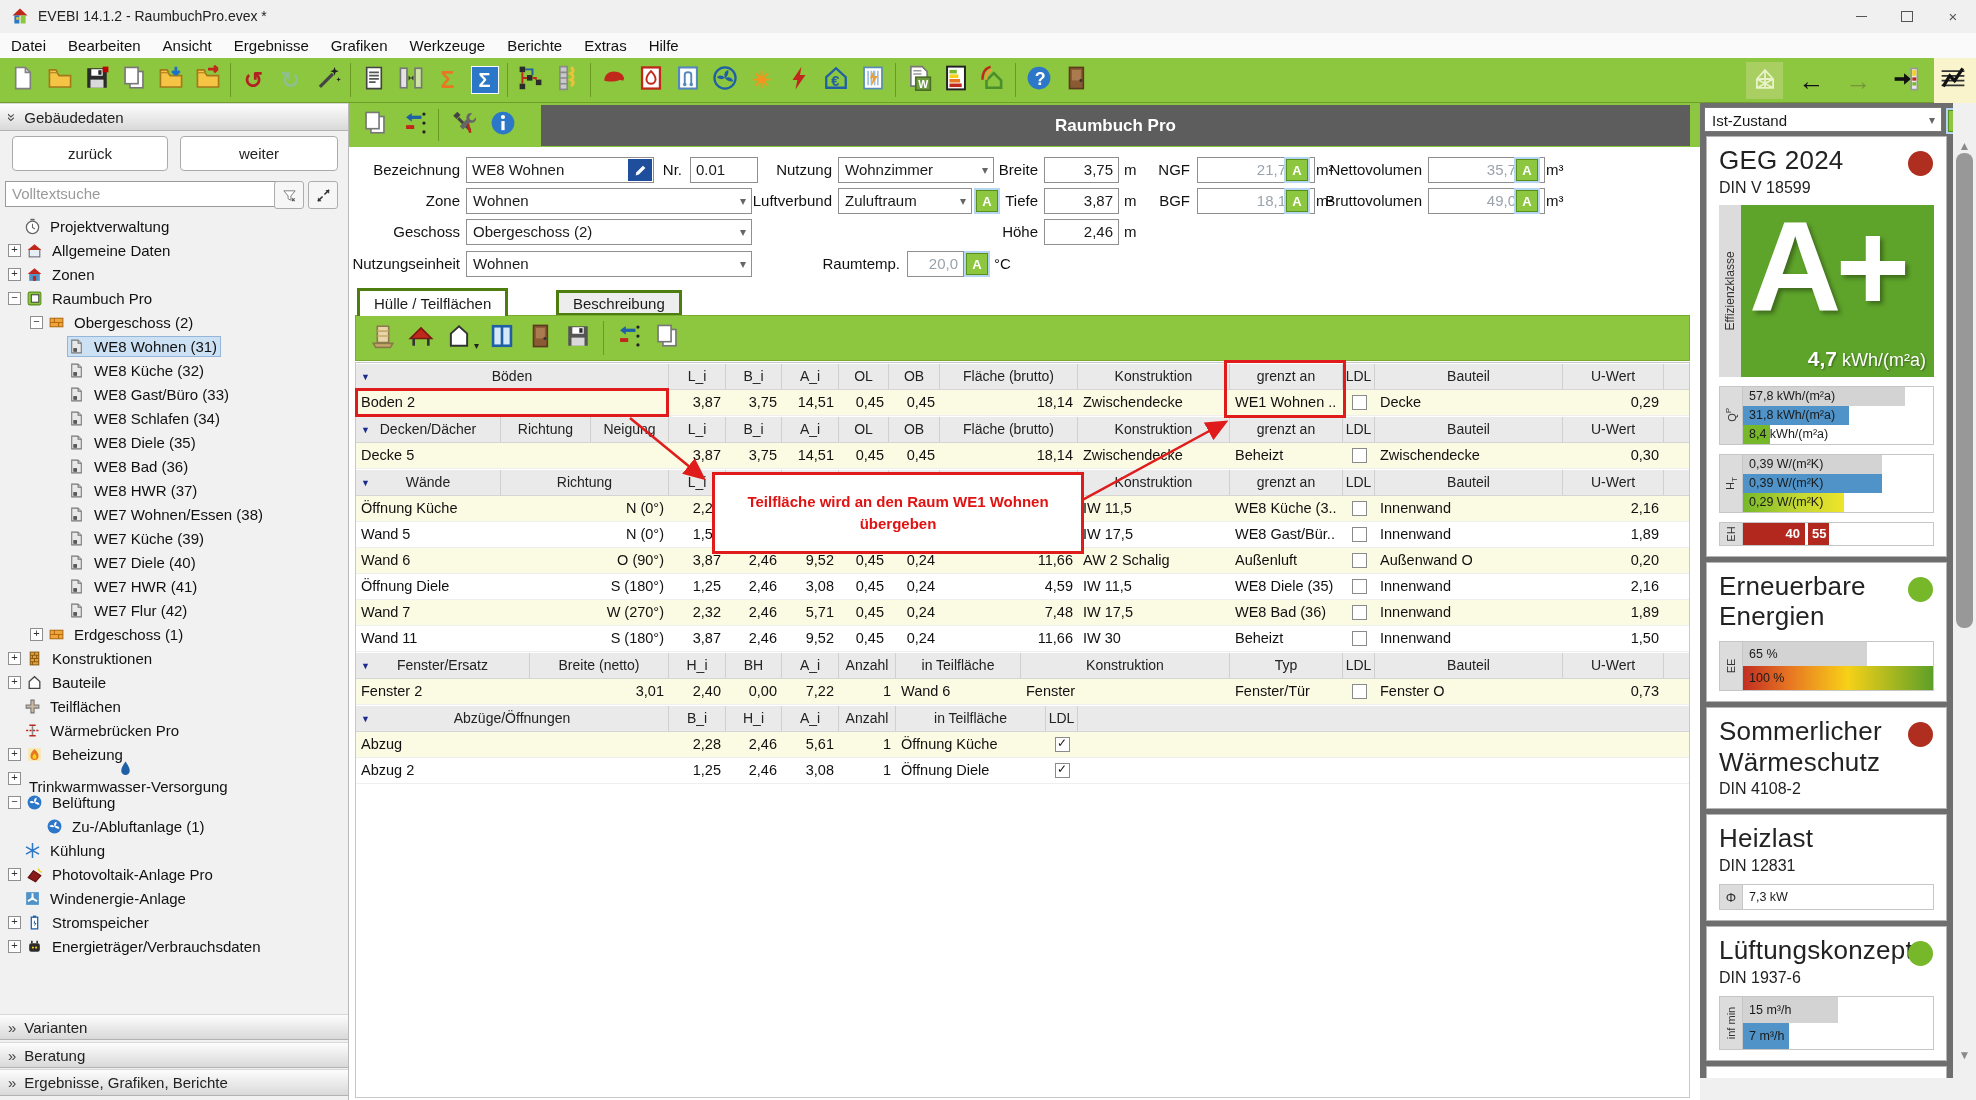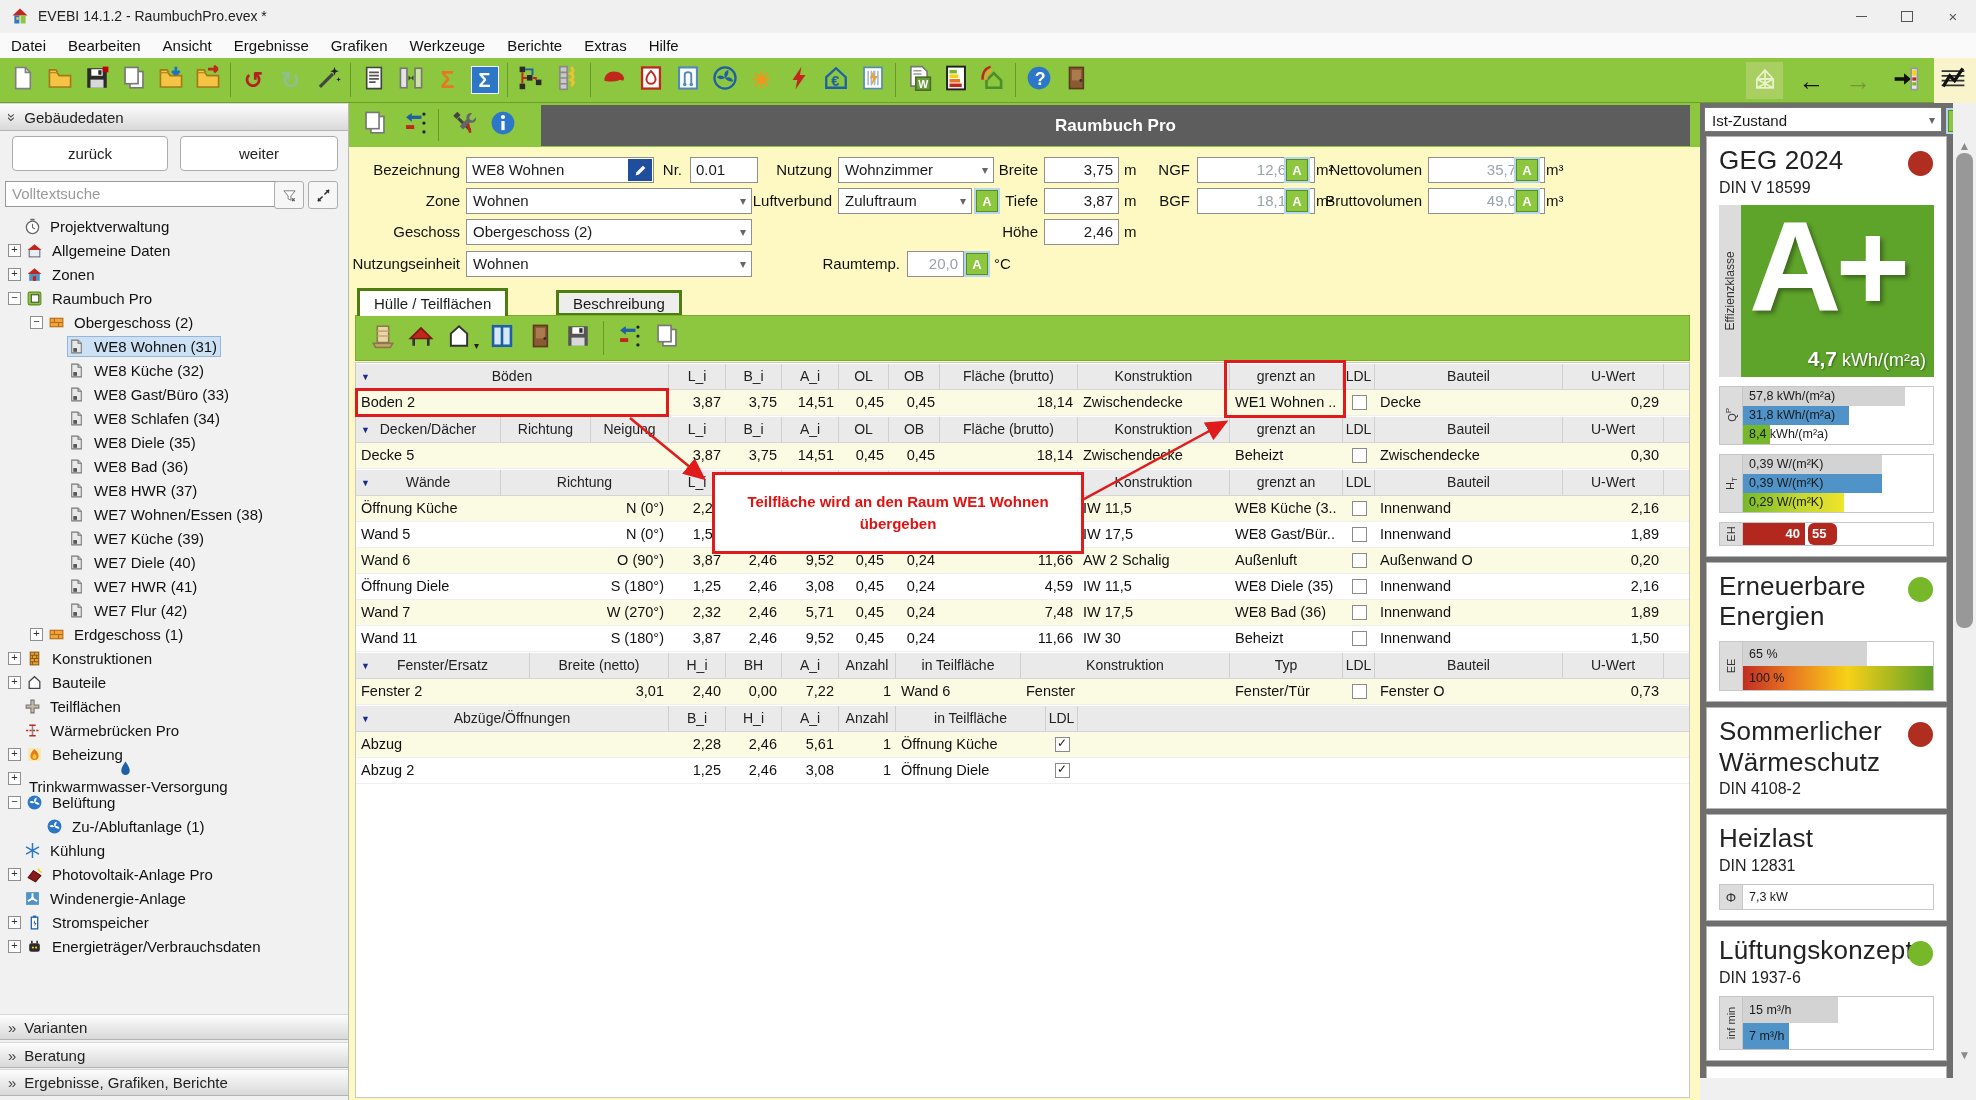--- a/index.html
+++ b/index.html
@@ -1,16 +1,16 @@
 <!DOCTYPE html>
 <html><head>
 <meta charset="utf-8">
 <style>
   html,body{margin:0;padding:0;background:#444;}
-  #app{position:relative;width:1976px;height:1100px;background:#fef9c3;overflow:hidden;
+  #app{position:relative;width:1976px;height:1100px;background:#ffffff;overflow:hidden;
        font-family:"Liberation Sans",sans-serif;color:#1a1a1a;}
   .abs{position:absolute;}
   
   #titlebar{left:0;top:0;width:1976px;height:33px;background:#F0F0F0;border-bottom:1px solid #e2e2e2;}
   #titlebar .ttl{position:absolute;left:38px;top:8px;font-size:14px;color:#222;}
   .winbtn{position:absolute;top:0;width:46px;height:32px;display:flex;align-items:center;justify-content:center;color:#555;font-size:15px;}
   #menubar{left:0;top:33px;width:1976px;height:25px;background:#FAFAFA;display:flex;align-items:center;border-bottom:1px solid #e6e6e6;}
   #menubar .mi{padding:3px 11px;font-size:15px;color:#111;}
   #toolbar{left:0;top:58px;width:1976px;height:45px;background:#8DC63F;border-bottom:1px solid #6e9e2a;display:flex;align-items:center;padding-left:4px;box-sizing:border-box;}
   .tbtn{width:37px;height:37px;display:flex;align-items:center;justify-content:center;flex:0 0 auto;}
@@ -771,21 +771,21 @@
     <div class="finput num" style="left:1044px;top:157px;width:63px;"><span>3,75</span></div>
     <div class="funit" style="left:1124px;top:157px;">m</div>
     <div class="flabel" style="left:980px;top:188px;width:58px;">Tiefe</div>
     <div class="finput num" style="left:1044px;top:188px;width:63px;"><span>3,87</span></div>
     <div class="funit" style="left:1124px;top:188px;">m</div>
     <div class="flabel" style="left:980px;top:219px;width:58px;">Höhe</div>
     <div class="finput num" style="left:1044px;top:219px;width:63px;"><span>2,46</span></div>
     <div class="funit" style="left:1124px;top:219px;">m</div>
 
     <div class="flabel" style="left:1140px;top:157px;width:50px;">NGF</div>
-    <div class="finput num autoval" style="left:1197px;top:157px;width:83px;padding-right:28px;"><span>12,6</span></div>
+    <div class="finput num autoval" style="left:1197px;top:157px;width:83px;padding-right:28px;"><span>21,7</span></div>
     <div class="abtn" style="left:1286px;top:159px;">A</div>
     <div class="funit" style="left:1316px;top:157px;">m²</div>
     <div class="flabel" style="left:1140px;top:188px;width:50px;">BGF</div>
     <div class="finput num autoval" style="left:1197px;top:188px;width:83px;padding-right:28px;"><span>18,1</span></div>
     <div class="abtn" style="left:1286px;top:190px;">A</div>
     <div class="funit" style="left:1316px;top:188px;">m²</div>
 
     <div class="flabel" style="left:1310px;top:157px;width:112px;">Nettovolumen</div>
     <div class="finput num autoval" style="left:1428px;top:157px;width:82px;padding-right:28px;"><span>35,7</span></div>
     <div class="abtn" style="left:1516px;top:159px;">A</div>
@@ -1176,21 +1176,21 @@
               </div>
             </div>
           </div>
           <div class="grp">
             <div class="glab">
               <span>EH</span>
             </div>
             <div class="bars">
               <div class="brow" style="height: 22px; display: flex;">
                 <div class="ehseg" style="width: 30%; text-align: right; padding: 0px 5px 0px 0px;">40</div>
-                <div class="ehseg" style="width: 9%; text-align: left; padding: 0px 8px 0px 4px; margin-left: 3px; border-radius: 6px;">55</div>
+                <div class="ehseg" style="width: 9%; text-align: left; padding: 0px 0px 0px 4px; margin-left: 3px;">55</div>
               </div>
             </div>
           </div>
         </div>
         <div class="card">
           <div class="ct">Erneuerbare Energien</div>
           <div class="statdot" style="background: rgb(118, 184, 42);"></div>
           <div class="grp">
             <div class="glab">
               <span>EE</span>

